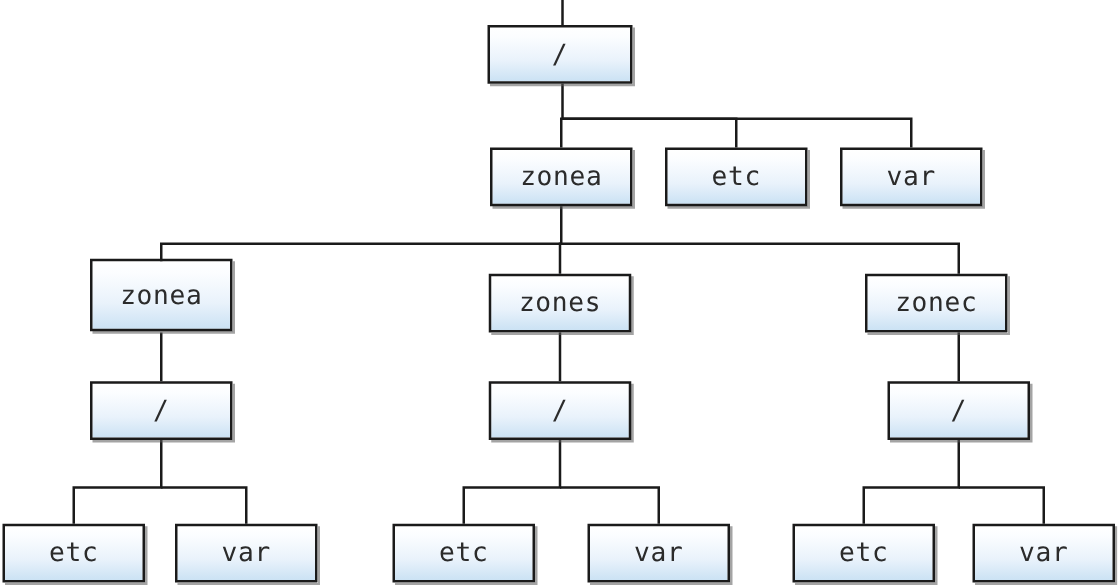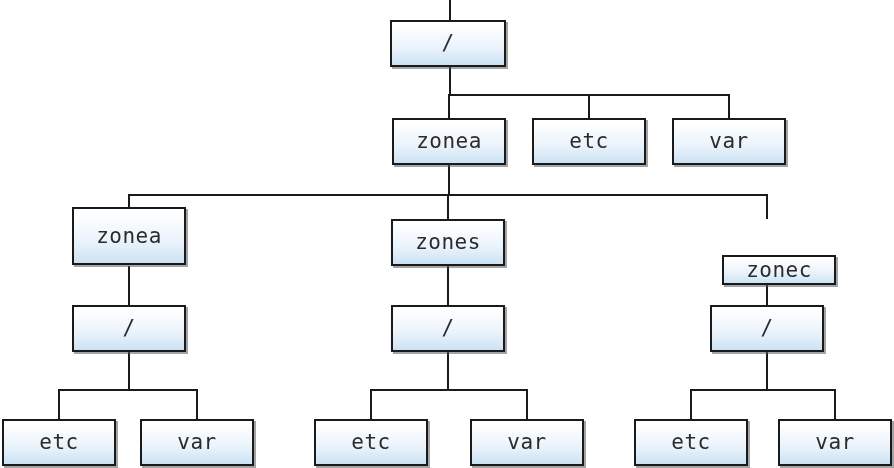--- a/index.html
+++ b/index.html
@@ -78,21 +78,21 @@
       </div>
       <div class="node" style="left: 672px; top: 118px; width: 114px; height: 47px;">
         <span class="node-label">var</span>
       </div>
       <div class="node" style="left: 72px; top: 207px; width: 114px; height: 58px;">
         <span class="node-label">zonea</span>
       </div>
       <div class="node" style="left: 391px; top: 219px; width: 114px; height: 47px;">
         <span class="node-label">zones</span>
       </div>
-      <div class="node" style="left: 722px; top: 219px; width: 114px; height: 30px; margin-top: 36px;">
+      <div class="node" style="left: 692px; top: 219px; width: 114px; height: 47px;">
         <span class="node-label">zonec</span>
       </div>
       <div class="node" style="left: 72px; top: 305px; width: 114px; height: 47px;">
         <span class="node-label">/</span>
       </div>
       <div class="node" style="left: 391px; top: 305px; width: 114px; height: 47px;">
         <span class="node-label">/</span>
       </div>
       <div class="node" style="left: 710px; top: 305px; width: 114px; height: 47px;">
         <span class="node-label">/</span>

